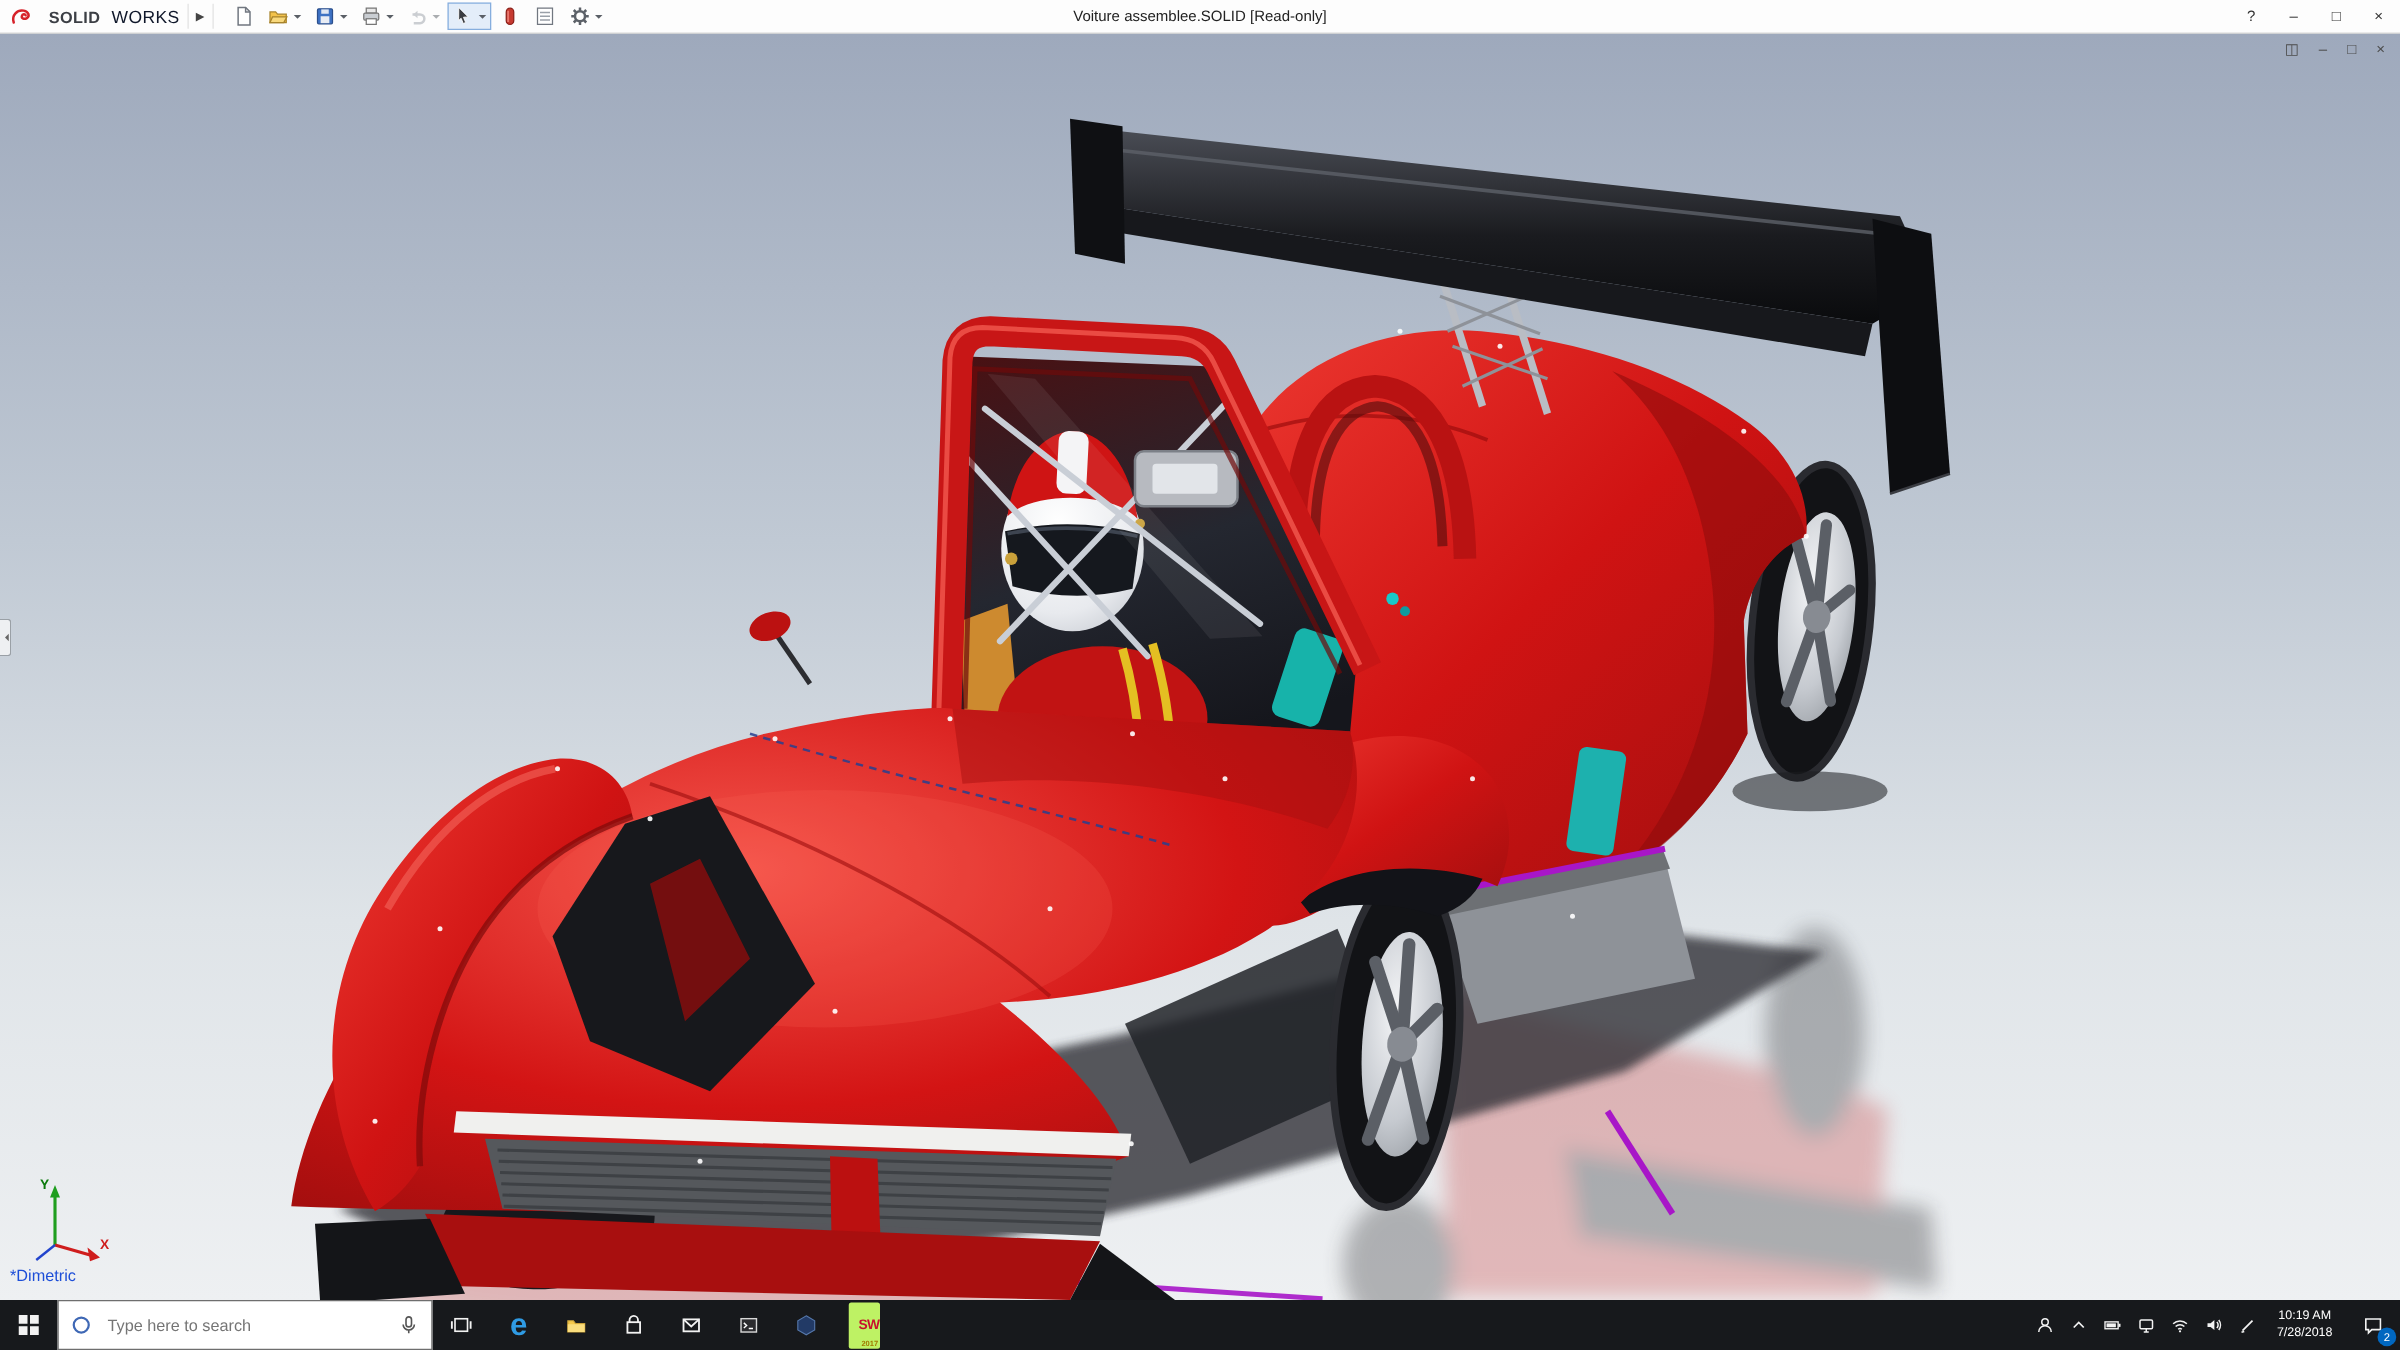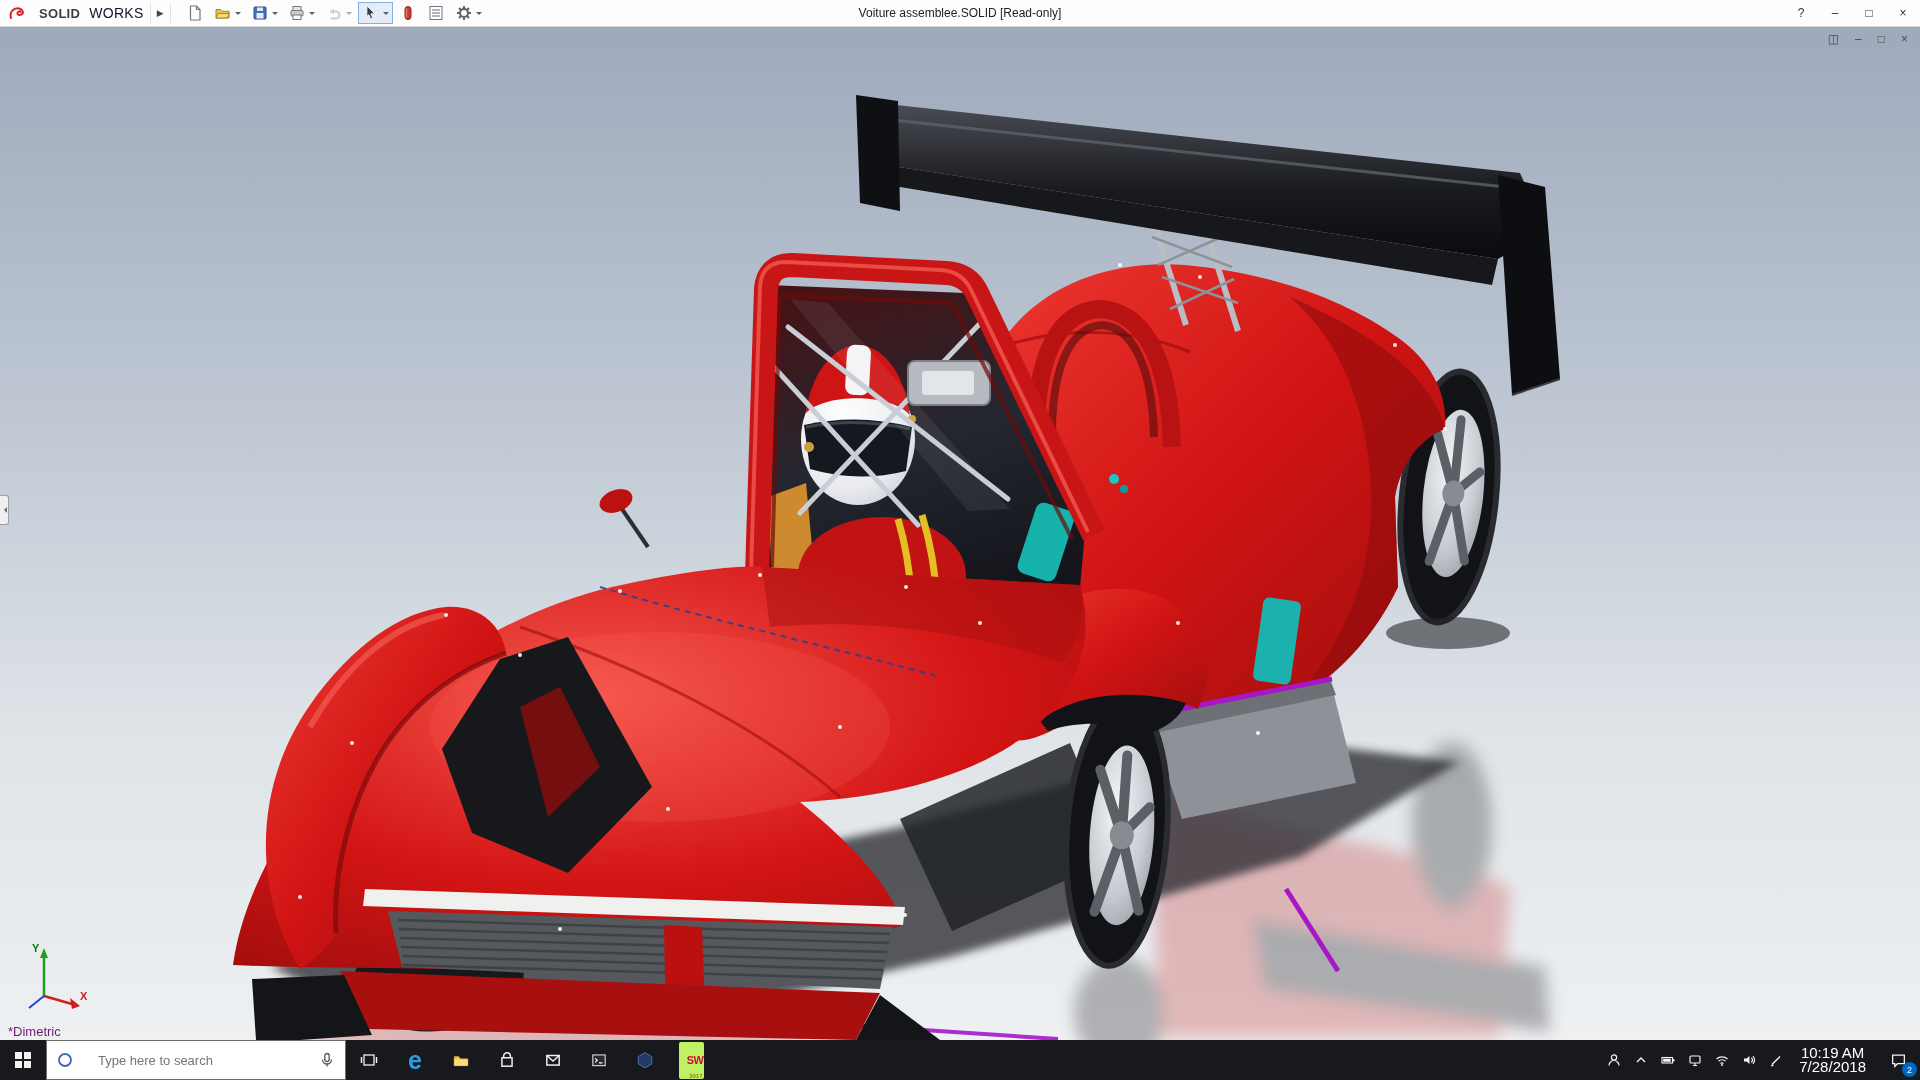--- a/index.html
+++ b/index.html
@@ -21,40 +21,40 @@
   .tb-right { margin-left:auto; display:flex; height:100%; }
   .win-btn { width:34px; height:100%; display:flex; align-items:center; justify-content:center; font-size:12px; color:#333; background:transparent; border:none; cursor:pointer; }
 
   
   .viewport { position:relative; height:1013px; flex:0 0 1013px; overflow:hidden; background:#cfd5dc; }
   .viewport svg.scene { position:absolute; left:0; top:0; }
   .doc-controls { position:absolute; top:5px; right:12px; display:flex; gap:16px; z-index:5; }
   .doc-btn { font-size:12px; color:#4c4c4c; background:transparent; border:none; cursor:pointer; line-height:14px; }
   .side-tab { position:absolute; left:0; top:468px; width:9px; height:30px; background:#eef0f2; border:1px solid #9aa0a6; border-left:none; border-radius:0 3px 3px 0; z-index:5; cursor:pointer; display:flex; align-items:center; justify-content:center; }
   .side-tab::after { content:""; width:0; height:0; border:3px solid transparent; border-right-color:#666; margin-right:1px; }
-  .view-label { position:absolute; left:8px; bottom:1px; font-size:13px; color:#701a75; z-index:5; }
+  .view-label { position:absolute; left:8px; bottom:12px; font-size:13px; color:#1d4ed8; z-index:5; }
   .triad { position:absolute; left:14px; bottom:24px; width:84px; height:72px; z-index:5; }
   .triad .axis-label { position:absolute; font-size:11px; font-weight:bold; }
   .triad .y-lab { color:#0c7a0c; left:18px; top:-2px; }
   .triad .x-lab { color:#cf1d1d; left:66px; top:46px; }
 
   
   .taskbar { height:40px; flex:0 0 40px; background:#17191c; display:flex; align-items:stretch; color:#fff; }
   .tb-btn { width:46px; display:flex; align-items:center; justify-content:center; background:transparent; border:none; cursor:pointer; }
   .win-grid { display:grid; grid-template-columns:7px 7px; grid-template-rows:7px 7px; gap:1.5px; }
   .win-grid span { background:#f2f2f2; }
-  .searchbox { width:300px; background:#ffffff; border:1px solid #6e6e6e; display:flex; align-items:center; padding:0 9px; gap:24px; }
+  .searchbox { width:300px; background:#ffffff; border:1px solid #6e6e6e; display:flex; align-items:center; padding:0 9px; gap:12px; }
   .searchbox input { border:none; outline:none; flex:1; font-size:13px; color:#444; background:transparent; font-family:"Liberation Sans",sans-serif; }
   .edge-e { color:#2f9be4; font-size:25px; font-weight:bold; line-height:25px; }
   .sw-tile { width:25px; height:37px; background:#bef264; border-radius:2px; position:relative; display:flex; align-items:center; justify-content:flex-end; }
   .sw-tile .sw-txt { color:#c8102e; font-weight:bold; font-size:11px; letter-spacing:-.5px; }
   .sw-tile .sw-year { position:absolute; right:1px; bottom:0px; font-size:6px; color:#a07a00; font-weight:bold; }
   .tray { margin-left:auto; display:flex; align-items:center; }
   .tray-btn { width:27px; height:40px; display:flex; align-items:center; justify-content:center; background:transparent; border:none; cursor:pointer; }
-  .clock { font-size:15px; line-height:14px; text-align:center; padding:0 10px; cursor:pointer; }
+  .clock { font-size:10px; line-height:14px; text-align:center; padding:0 10px; cursor:pointer; }
   .action-center { width:44px; position:relative; }
   .ac-badge { position:absolute; right:3px; bottom:3px; width:15px; height:15px; border-radius:50%; background:#0067c0; color:#fff; font-size:9px; display:flex; align-items:center; justify-content:center; }
 </style>
 </head>
 <body>
 
 <div class="app">
 
   <div class="titlebar">
     <div class="brand">

